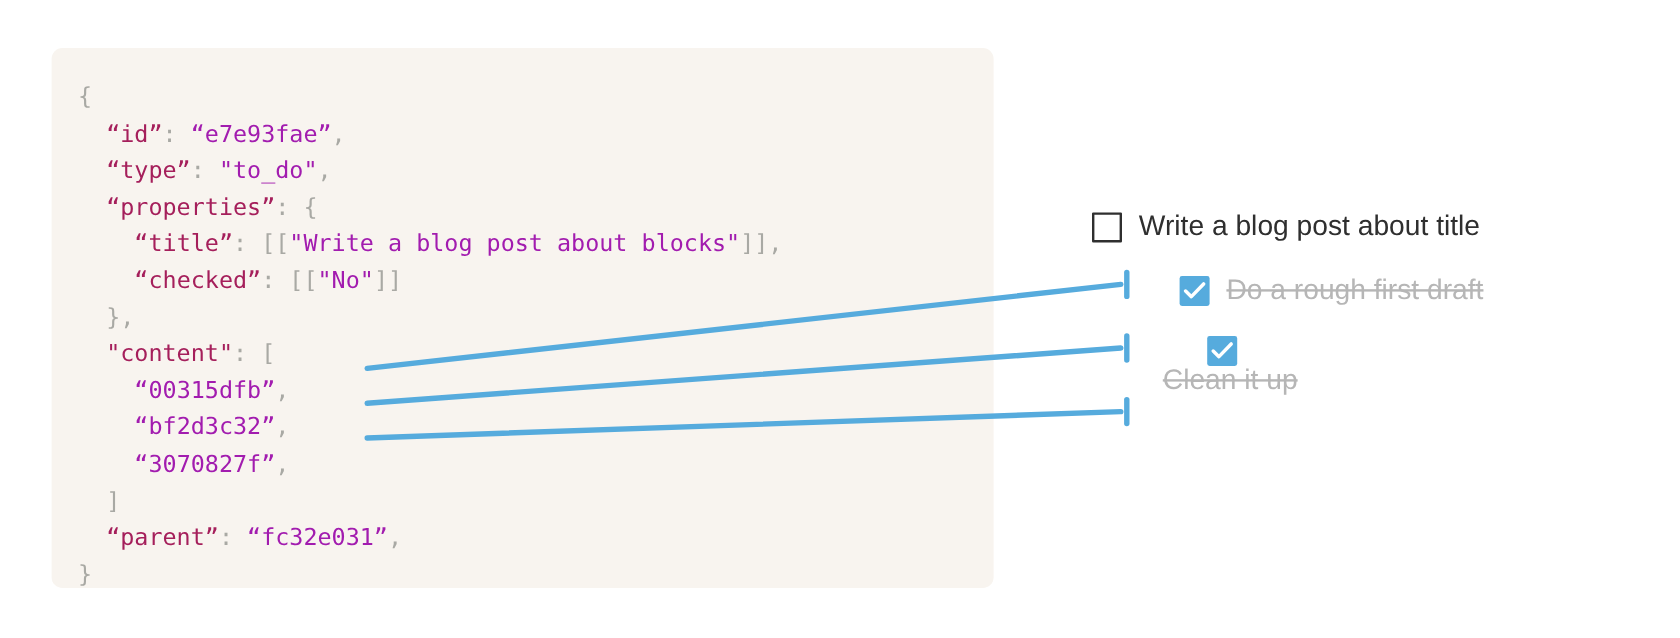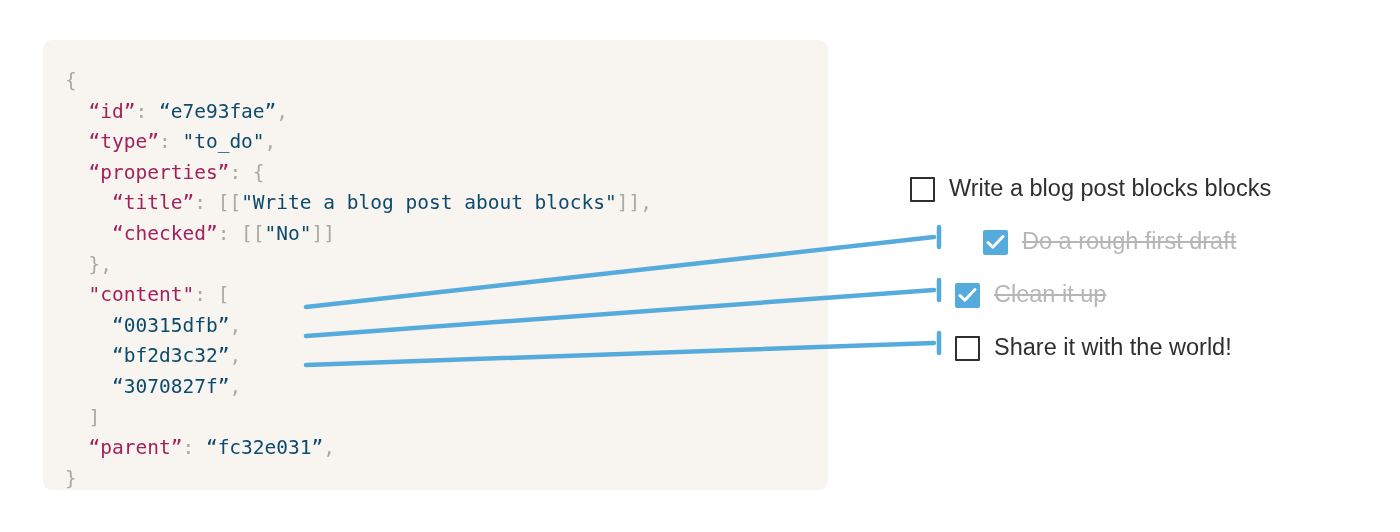--- a/index.html
+++ b/index.html
@@ -41,39 +41,39 @@
     font-size: 19.5px;
     line-height: 30.6px;
     white-space: pre;
     color: #9a9a96;
     letter-spacing: 0px;
   }
   .code-line { white-space: pre; }
 
   .tok-punct { color: #a9a9a4; }
   .tok-key   { color: #a51f5b; text-align: center; }
-  .tok-str   { color: #0c4a6e; }
+  .tok-str   { color: #a21caf; }
 
   
   .todo-panel {
     position: absolute;
     left: 900px;
     top: 160px;
     width: 470px;
     height: 215px;
   }
   .todo-row {
     position: absolute;
     display: flex;
     align-items: center;
     height: 30px;
   }
   .todo-row.root   { left: 10px;  top: 14px; }
   .todo-row.child1 { left: 55px;  top: 67px; padding-left: 28px; }
-  .todo-row.child2 { left: 55px;  top: 120px; }
+  .todo-row.child2 { left: 55px;  top: 120px; flex-direction: column; }
   .todo-row.child3 { left: 55px;  top: 173px; }
 
   .checkbox {
     width: 25px;
     height: 25px;
     box-sizing: border-box;
     flex: 0 0 auto;
   }
   .checkbox.unchecked {
     border: 2.5px solid #2f2f2f;
@@ -135,37 +135,33 @@
       </g>
       <g>
         <line x1="306" y1="365" x2="934" y2="343" stroke="#56abdd" stroke-width="4.5" stroke-linecap="round"></line>
         <line x1="939" y1="333" x2="939" y2="353" stroke="#56abdd" stroke-width="4.5" stroke-linecap="round"></line>
       </g>
     </svg>
 
   <div class="todo-panel" id="todo-panel">
       <div class="todo-row root">
         <div class="checkbox unchecked"></div>
-        <div class="todo-label">Write a blog post blocks blocks</div>
+        <div class="todo-label">Write a blog post about title</div>
       </div>
       <div class="todo-row child1">
         <div class="checkbox checked">
           <svg width="19" height="17" viewBox="0 0 19 17">
             <path d="M2 8.5 L6.8 13.2 L17 2.6" fill="none" stroke="#ffffff" stroke-width="2.9" stroke-linecap="round" stroke-linejoin="round"></path>
           </svg>
         </div>
         <div class="todo-label done">Do a rough first draft</div>
       </div>
       <div class="todo-row child2">
         <div class="checkbox checked">
           <svg width="19" height="17" viewBox="0 0 19 17">
             <path d="M2 8.5 L6.8 13.2 L17 2.6" fill="none" stroke="#ffffff" stroke-width="2.9" stroke-linecap="round" stroke-linejoin="round"></path>
           </svg>
         </div>
         <div class="todo-label done">Clean it up</div>
       </div>
-      <div class="todo-row child3">
-        <div class="checkbox unchecked"></div>
-        <div class="todo-label">Share it with the world!</div>
-      </div>
     </div>
 
 </div>
 
 </body></html>

